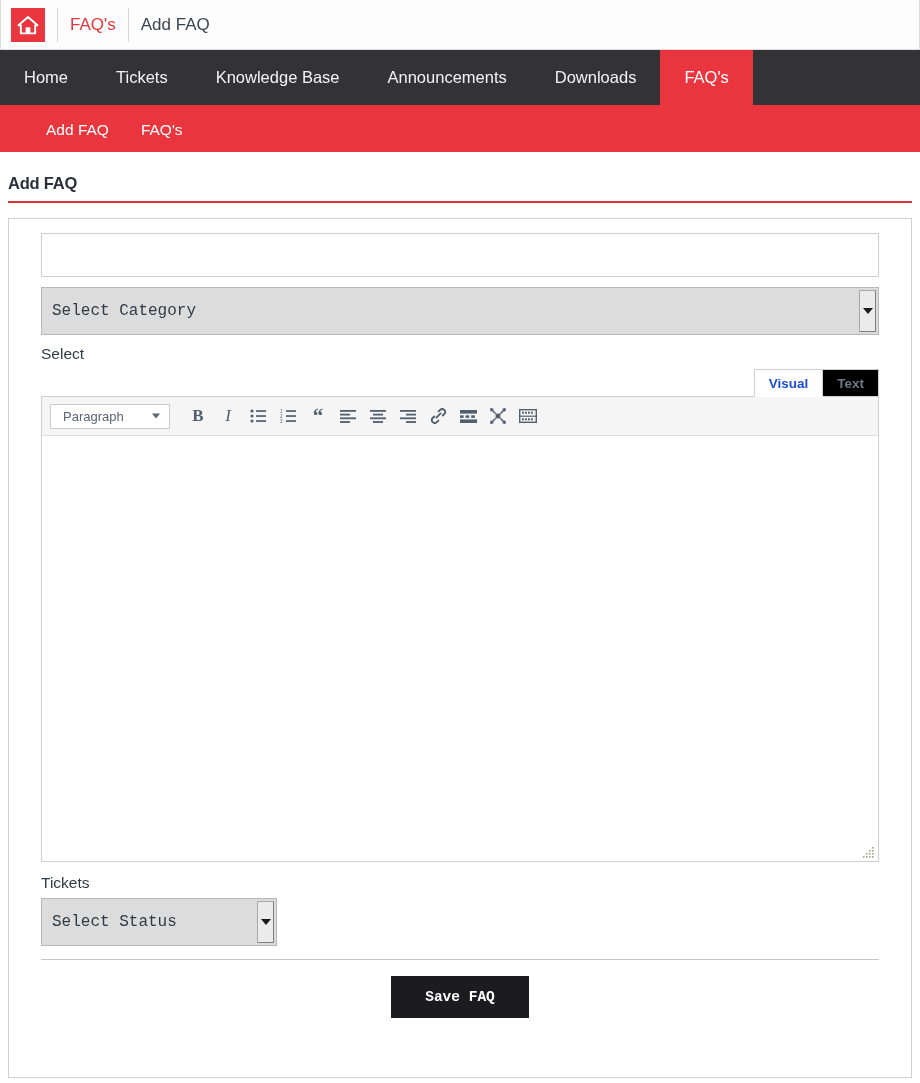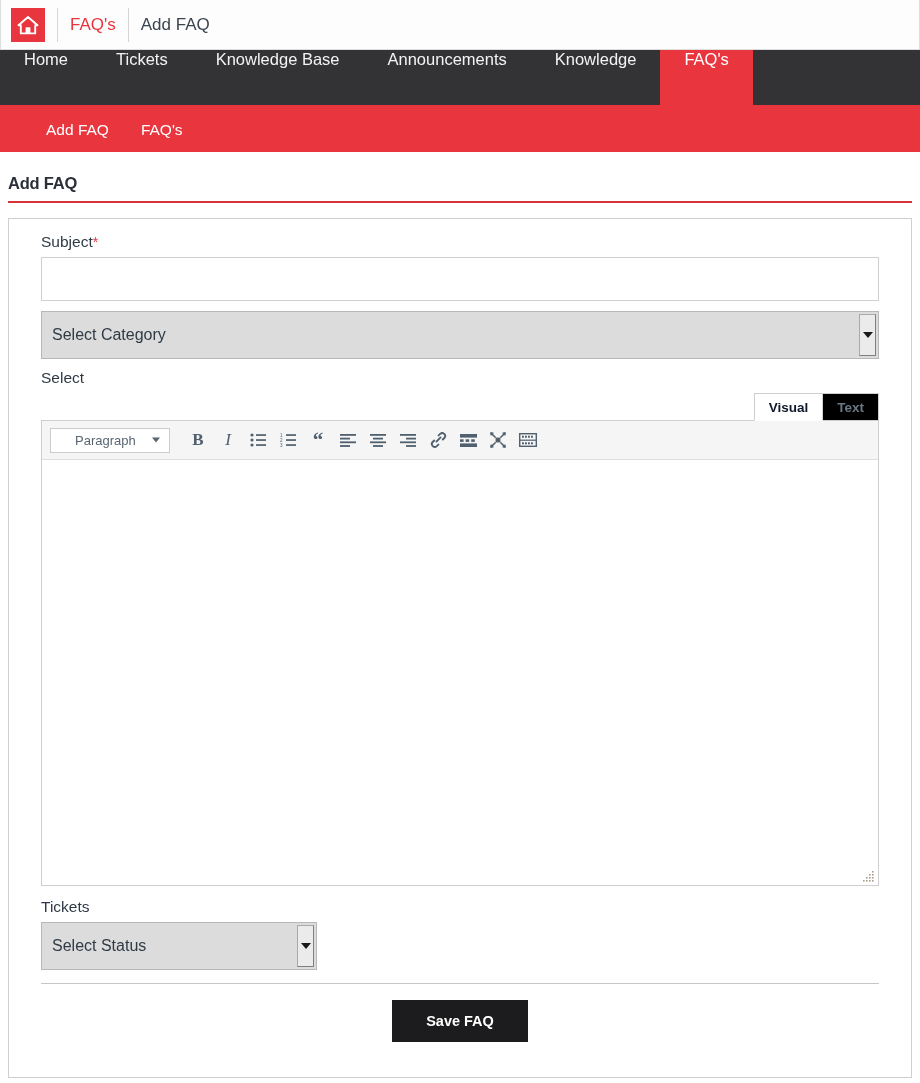--- a/index.html
+++ b/index.html
@@ -48,22 +48,22 @@
 
   
   .main-nav {
     background: #333336;
     height: 58px;
     display: flex;
     align-items: stretch;
     border-bottom: 3px solid #e8353e;
   }
   .main-nav .nav-item {
-    display: flex; 
-    padding: 0 24px;
+    display: flex; align-items: center;
+    padding: 10px 24px;
     color: #f3f3f3;
     font-size: 16.5px;
     white-space: nowrap;
     cursor: pointer;
   }
   .main-nav .nav-item.active {
     background: #e8353e;
     color: #ffffff;
   }
 
@@ -129,32 +129,33 @@
     margin-bottom: 10px;
   }
 
   
   .sel-wrap {
     position: relative;
     display: block;
     margin-bottom: 10px;
   }
   .sel-wrap.full { width: 100%; }
-  .sel-wrap.small { width: 276px; }
+  .sel-wrap.small { width: 236px; }
   .sel-box {
     width: 100%;
     height: 48px;
     background: #dcdcdc;
     border: 1px solid #b8b8b8;
     display: flex;
     align-items: center;
     padding-left: 10px;
     font-size: 16px;
     color: #2f3a45;
     cursor: pointer;
+    font-family: Liberation Mono, monospace;
   }
   .sel-arrow-btn {
     position: absolute;
     top: 3px; right: 3px;
     width: 17px;
     height: calc(100% - 6px);
     background: #ebebeb;
     border: 1px solid #a9a9a9;
     border-right-color: #7f7f7f;
     border-bottom-color: #7f7f7f;
@@ -181,21 +182,21 @@
     font-weight: bold;
     padding: 6px 14px 5px 14px;
     border: 1px solid #cfcfcf;
     color: #6b7884;
     cursor: pointer;
     line-height: 15px;
   }
   .ed-tab.active {
     background: #ffffff;
     border-bottom-color: #ffffff;
-    color: #0f172a;
+    color: #1d4ed8;
     position: relative;
     z-index: 3;
   }
   .ed-tab.inactive {
     background: #000000;
     border-left: none;
   }
   .editor-box {
     border: 1px solid #cfcfcf;
     background: #ffffff;
@@ -211,21 +212,21 @@
     gap: 2px;
   }
   .fmt-select {
     position: relative;
     width: 120px;
     height: 25px;
     background: #ffffff;
     border: 1px solid #cccccc;
     display: flex;
     align-items: center;
-    padding-left: 24px;
+    padding-left: 12px;
     font-size: 13px;
     color: #5a6672;
     margin-right: 12px;
     cursor: pointer;
   }
   .fmt-select .tri {
     position: absolute;
     right: 9px; top: 50%;
     transform: translateY(-50%);
     width: 0; height: 0;
@@ -265,21 +266,21 @@
     padding-top: 16px;
   }
   .save-btn {
     background: #1c1c1e;
     color: #ffffff;
     font-size: 14.5px;
     font-weight: bold;
     border: none;
     padding: 13px 34px;
     cursor: pointer;
-    font-family: Liberation Sans, sans-serif;
+    font-family: Liberation Mono, monospace;
   }
 </style>
 </head>
 <body>
 
 <div class="breadcrumb-bar">
   <div class="home-icon-box">
     <svg width="22" height="20" viewBox="0 0 22 20" aria-hidden="true">
       <path d="M11 2 L20.5 10.3 L18.2 10.3 L18.2 18.4 L3.8 18.4 L3.8 10.3 L1.5 10.3 Z" fill="none" stroke="#ffffff" stroke-width="1.9" stroke-linejoin="round"></path>
       <rect x="8.6" y="12.3" width="4.8" height="6.1" fill="#ffffff"></rect>
@@ -298,21 +299,21 @@
   <div class="nav-item">
     <span>Tickets</span>
   </div>
   <div class="nav-item">
     <span>Knowledge Base</span>
   </div>
   <div class="nav-item">
     <span>Announcements</span>
   </div>
   <div class="nav-item">
-    <span>Knowledge</span>
+    <span>Downloads</span>
   </div>
   <div class="nav-item active">
     <span>FAQ's</span>
   </div>
 </div>
 
 <div class="sub-nav">
   <div class="subnav-item">
     <span>Add FAQ</span>
   </div>
@@ -321,23 +322,20 @@
   </div>
 </div>
 
 <div class="page-title-wrap">
   <div class="page-title">Add FAQ</div>
   <div class="title-rule"></div>
 </div>
 
 <div class="panel">
 
-  <label class="field-label">
-    <span>Subject</span><span class="req-star">*</span>
-  </label>
   <input class="text-input" type="text" placeholder="" style="">
 
   <div class="sel-wrap full">
     <div class="sel-box">Select Category</div>
     <div class="sel-arrow-btn">
       <span class="tri-down"></span>
     </div>
   </div>
 
   <label class="field-label">Select</label>

